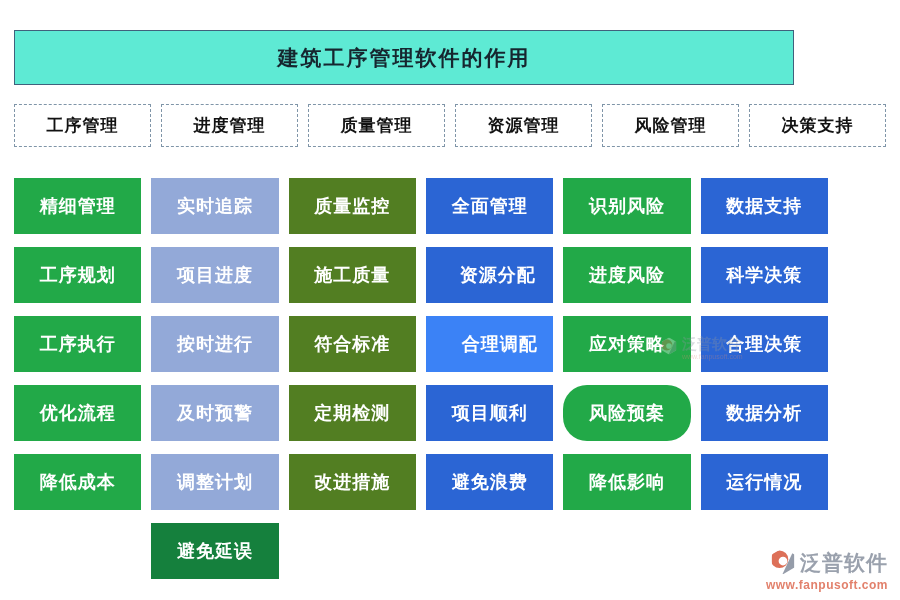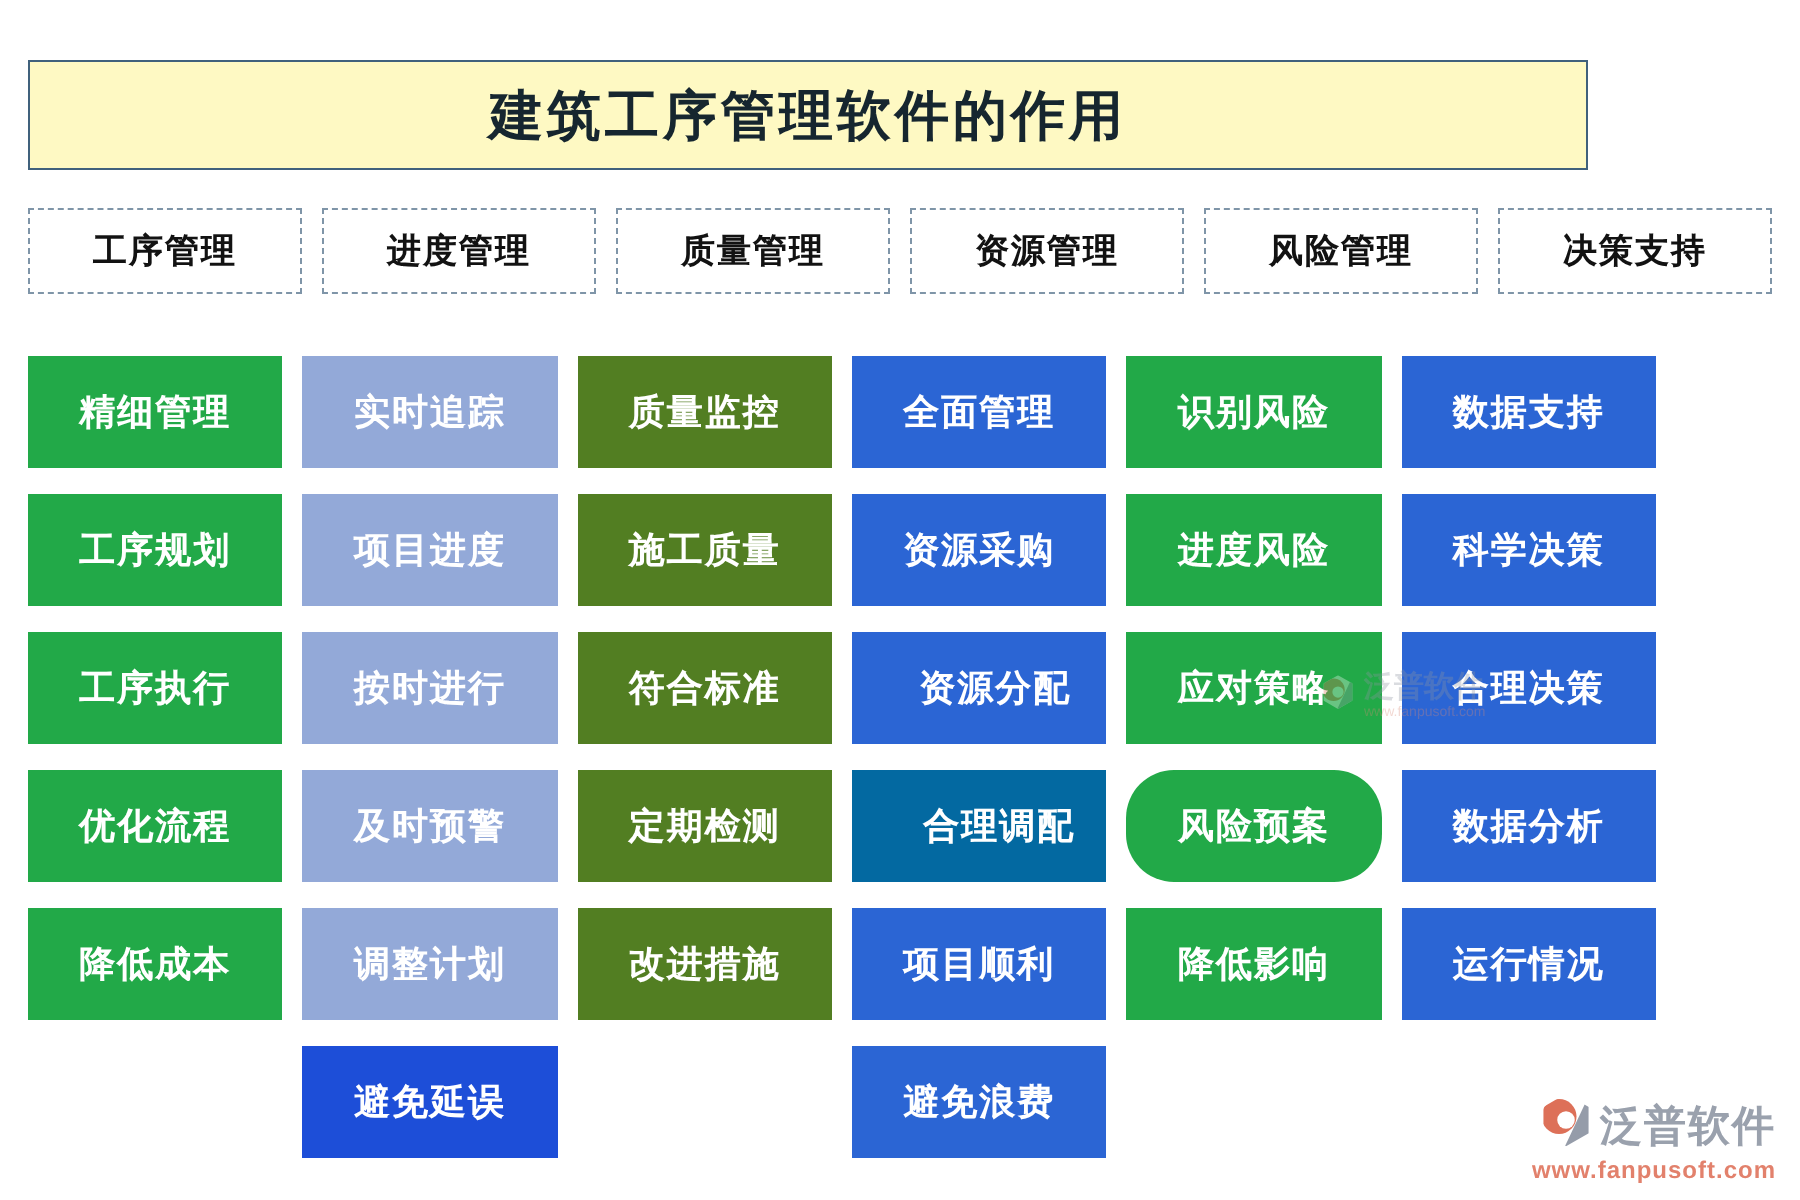--- a/index.html
+++ b/index.html
@@ -2,23 +2,23 @@
 <html><head>
 <meta charset="utf-8">
 <style>
   * { margin:0; padding:0; box-sizing:border-box; }
   html,body { width:900px; height:600px; background:#ffffff;
     font-family:"Liberation Sans","DejaVu Sans",sans-serif; }
   .page { position:relative; width:900px; height:600px; background:#fff; overflow:hidden; }
 
   .title-box {
     position:absolute; left:14px; top:30px; width:780px; height:55px;
-    background:#fef9c3; border:1px solid #40617c;
+    background:#5eead4; border:1px solid #40617c;
     display:flex; align-items:center; justify-content:center;
-    font-size:27px; font-weight:bold; color:#16262f; letter-spacing:2px;
+    font-size:21px; font-weight:bold; color:#16262f; letter-spacing:2px;
   }
 
   .headers {
     position:absolute; left:14px; top:104px; width:872px;
     display:grid; grid-template-columns:repeat(6,1fr); gap:10px;
   }
   .hdr {
     height:43px; border:1px dashed #7f95a8; background:#fff;
     display:flex; align-items:center; justify-content:center;
     font-size:17px; font-weight:bold; color:#121212; letter-spacing:1px;
@@ -73,34 +73,33 @@
       <div class="box" style="background: rgb(34, 169, 72);">工序执行</div>
       <div class="box" style="background: rgb(34, 169, 72);">优化流程</div>
       <div class="box" style="background: rgb(34, 169, 72);">降低成本</div>
     </div>
     <div class="col">
       <div class="box" style="background: rgb(147, 169, 216);">实时追踪</div>
       <div class="box" style="background: rgb(147, 169, 216);">项目进度</div>
       <div class="box" style="background: rgb(147, 169, 216);">按时进行</div>
       <div class="box" style="background: rgb(147, 169, 216);">及时预警</div>
       <div class="box" style="background: rgb(147, 169, 216);">调整计划</div>
-      <div class="box" style="background: #1d4ed8;">避免延误</div>
+      <div class="box" style="background: #15803d;">避免延误</div>
     </div>
     <div class="col">
       <div class="box" style="background: rgb(82, 126, 34);">质量监控</div>
       <div class="box" style="background: rgb(82, 126, 34);">施工质量</div>
       <div class="box" style="background: rgb(82, 126, 34);">符合标准</div>
       <div class="box" style="background: rgb(82, 126, 34);">定期检测</div>
       <div class="box" style="background: rgb(82, 126, 34);">改进措施</div>
     </div>
     <div class="col">
       <div class="box" style="background: rgb(43, 101, 212);">全面管理</div>
-      <div class="box" style="background: rgb(43, 101, 212);">资源采购</div>
       <div class="box" style="background: rgb(43, 101, 212); padding-left: 16px;">资源分配</div>
-      <div class="box" style="background: #0369a1; padding-left: 20px;">合理调配</div>
+      <div class="box" style="background: #3b82f6; padding-left: 20px;">合理调配</div>
       <div class="box" style="background: rgb(43, 101, 212);">项目顺利</div>
       <div class="box" style="background: rgb(43, 101, 212);">避免浪费</div>
     </div>
     <div class="col">
       <div class="box" style="background: rgb(34, 169, 72);">识别风险</div>
       <div class="box" style="background: rgb(34, 169, 72);">进度风险</div>
       <div class="box" style="background: rgb(34, 169, 72);">应对策略</div>
       <div class="box" style="background: rgb(34, 169, 72); border-radius: 24px;">风险预案</div>
       <div class="box" style="background: rgb(34, 169, 72);">降低影响</div>
     </div>

